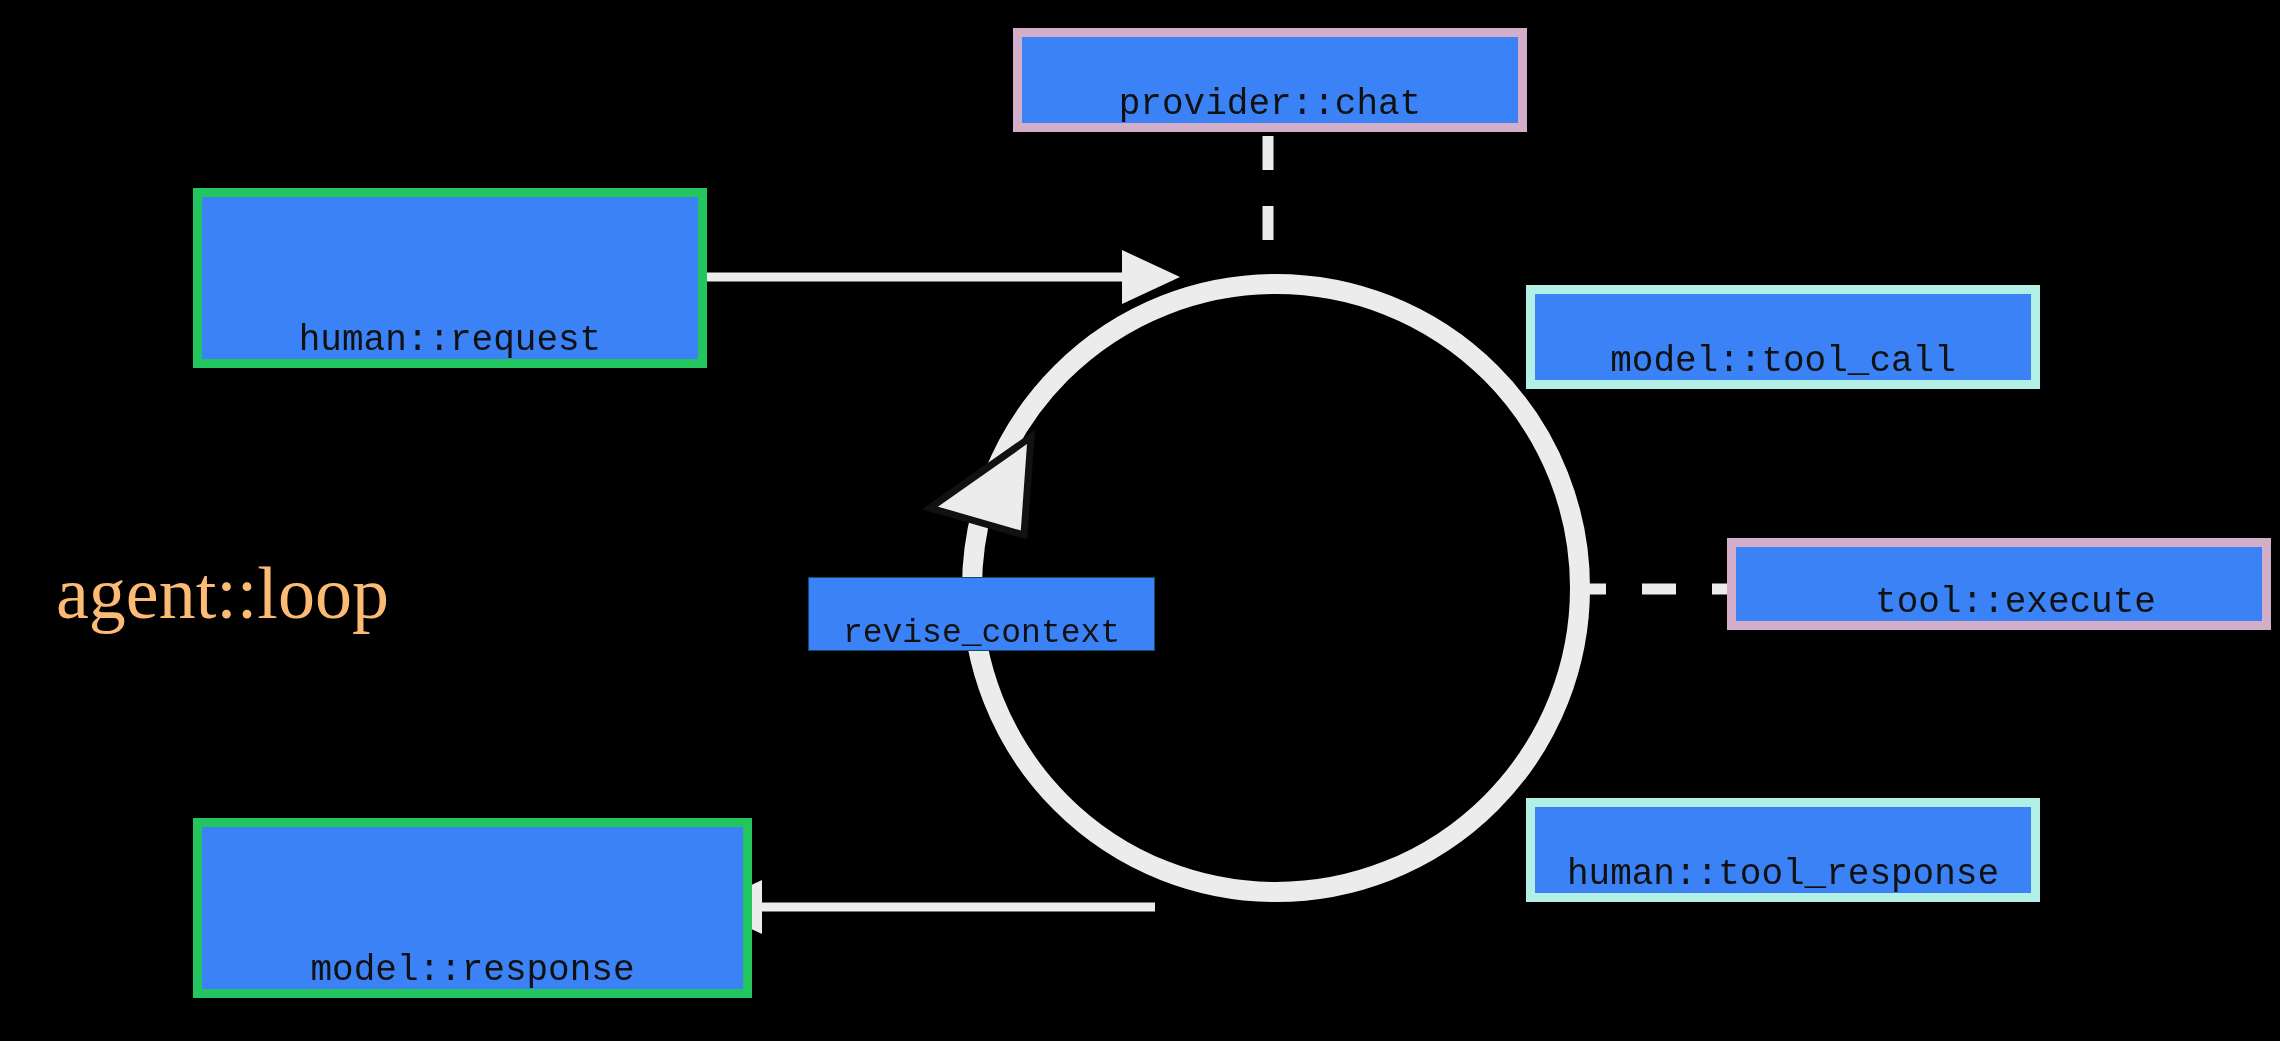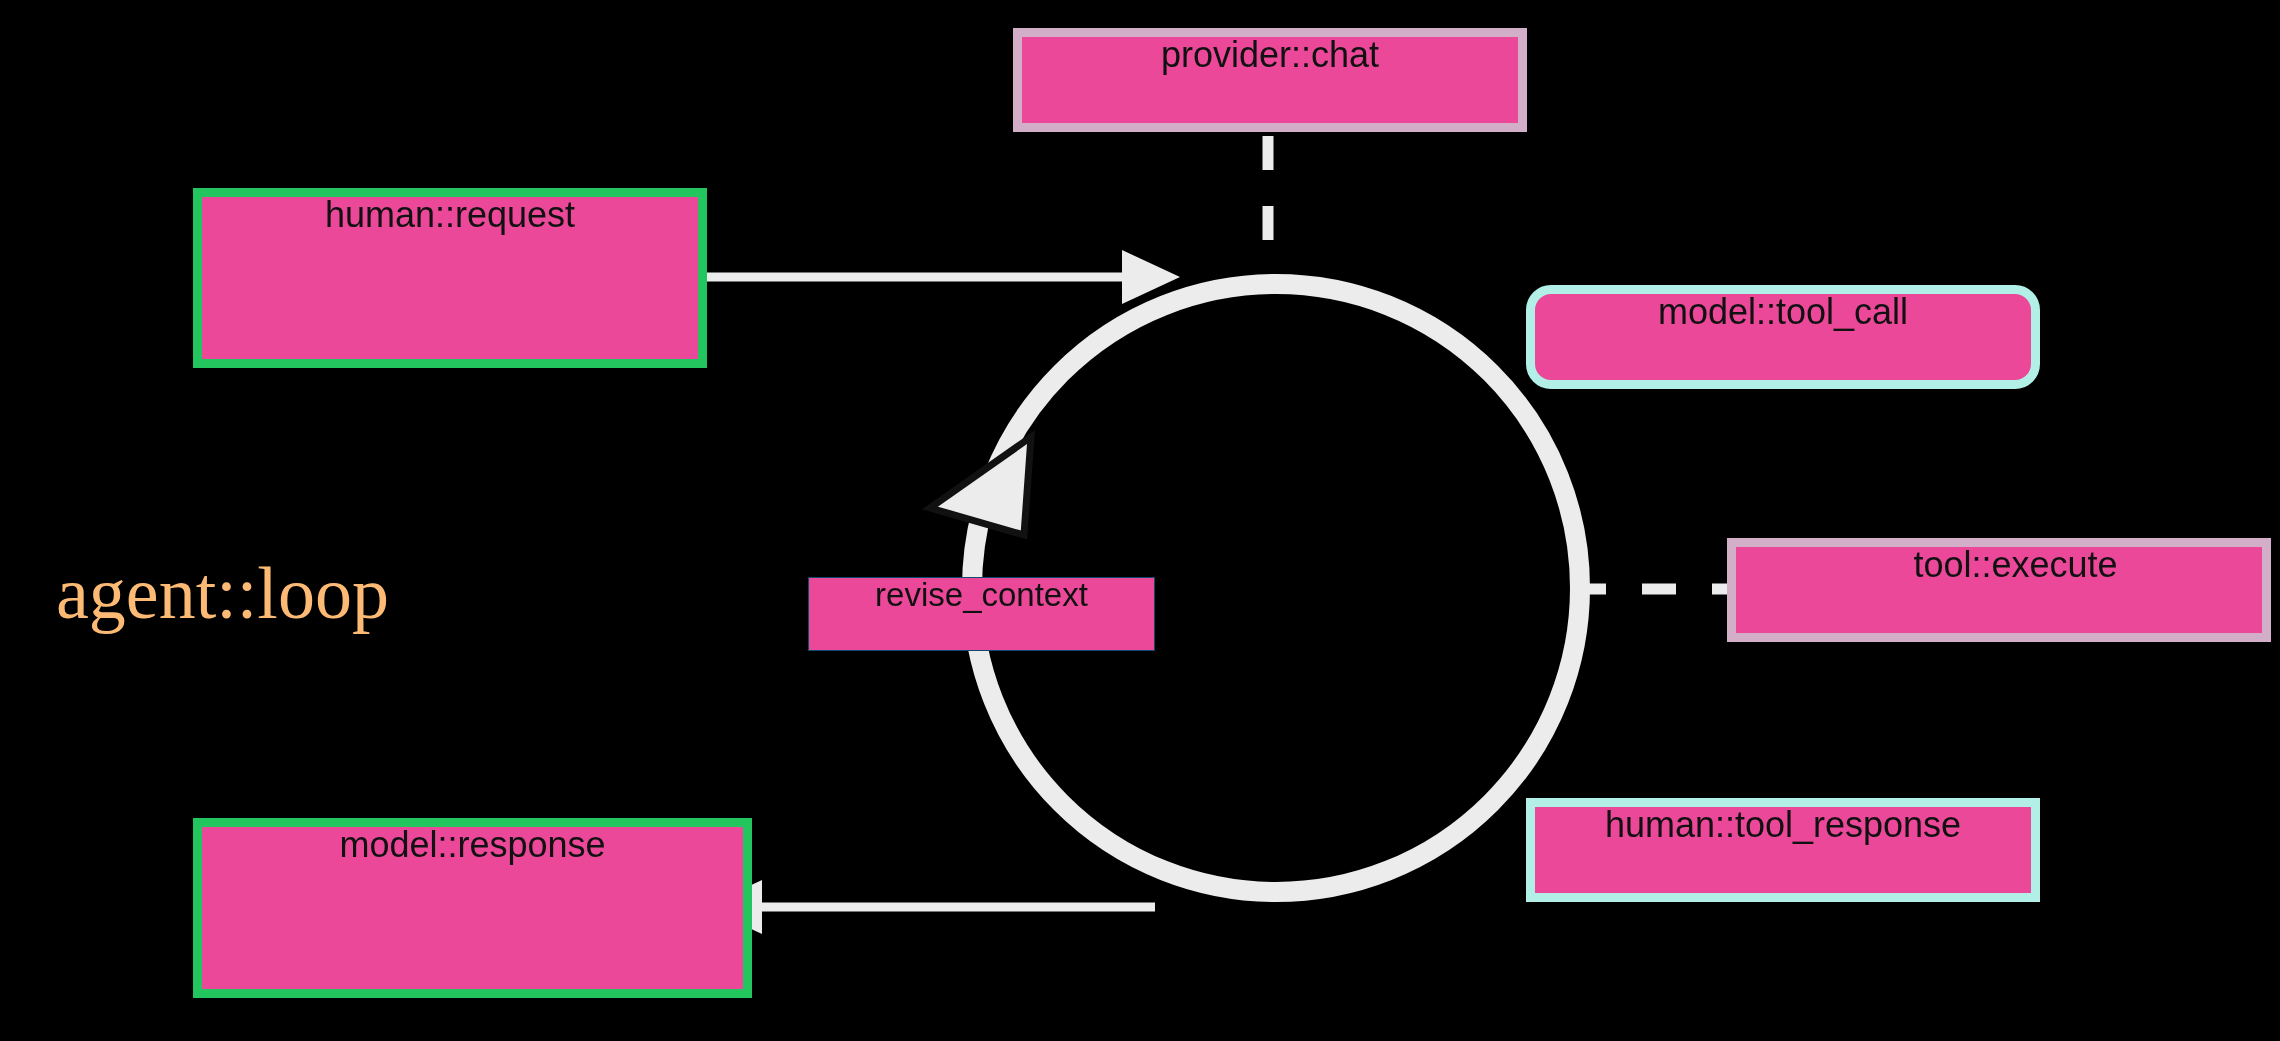--- a/index.html
+++ b/index.html
@@ -22,26 +22,26 @@
   #loop-svg {
     position: absolute;
     left: 0;
     top: 0;
     width: 2280px;
     height: 1041px;
   }
   .node {
     position: absolute;
     box-sizing: border-box;
-    background: #ec4899;
+    background: #3b82f6;
     display: flex;
-    align-items: flex-start;
+    align-items: flex-end;
     justify-content: center;
     color: #111111;
-    font-family: Liberation Sans, sans-serif;
+    font-family: Liberation Mono, monospace;
     letter-spacing: 0px;
     white-space: nowrap;
     z-index: 5;
   }
   .node .node-label {
     display: block;
     line-height: 1;
   }
   .node-green {
     border: 9px solid #22c55e;
@@ -55,22 +55,22 @@
     border: 9px solid #b2f0e7;
     font-size: 36px;
   }
   .node-pink-thin {
     border: 1px solid #0c4a6e;
     font-size: 33px;
   }
   #node-human-request   { left: 193px;  top: 188px;  width: 514px;  height: 180px; }
   #node-model-response  { left: 193px;  top: 818px;  width: 559px;  height: 180px; }
   #node-provider-chat   { left: 1013px; top: 28px;   width: 514px;  height: 104px; }
-  #node-model-tool-call { left: 1526px; top: 285px;  width: 514px;  height: 104px; border-radius: 25px; }
-  #node-tool-execute    { left: 1727px; top: 538px;  width: 544px;  height: 104px; padding-left: 33px; }
+  #node-model-tool-call { left: 1526px; top: 285px;  width: 514px;  height: 104px; }
+  #node-tool-execute    { left: 1727px; top: 538px;  width: 544px;  height: 92px; padding-left: 33px; }
   #node-human-tool-resp { left: 1526px; top: 798px;  width: 514px;  height: 104px; }
   #node-revise-context  { left: 808px;  top: 577px;  width: 347px;  height: 74px; }
 
   #title-agent-loop {
     position: absolute;
     left: 56px;
     top: 556px;
     color: #fdba74;
     font-family: Liberation Serif, serif;
     font-size: 74px;

